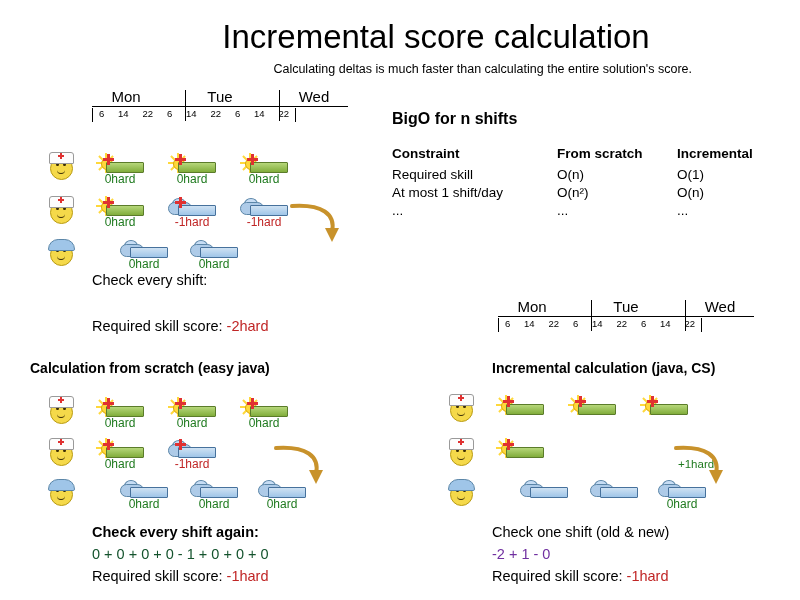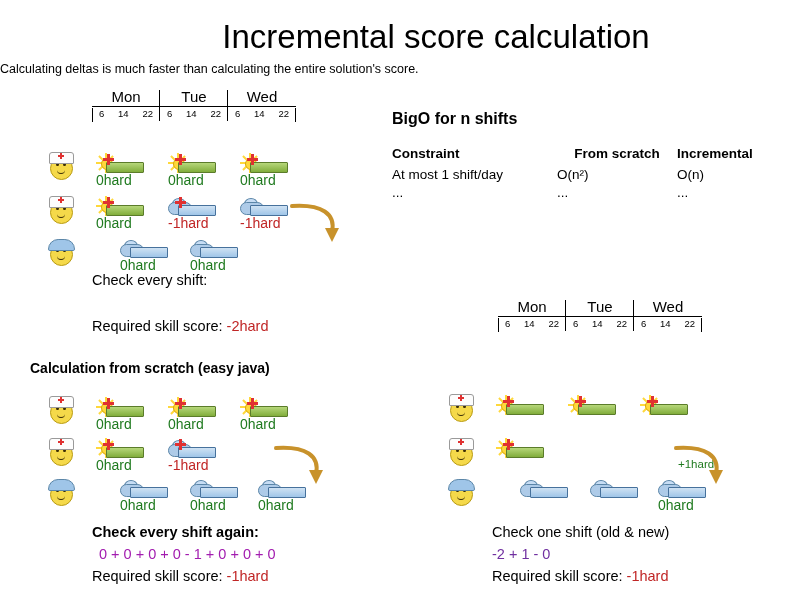--- a/index.html
+++ b/index.html
@@ -30,34 +30,35 @@
     font-size: 33px;
     font-weight: normal;
     letter-spacing: 0px;
     padding-left: 36px;
   }
   .subtitle {
     position: absolute;
     left: 0;
     top: 62px;
     width: 692px;
-    text-align: left;
+    text-align: right;
     font-size: 12.5px;
   }
   .section-title {
     position: absolute;
     font-size: 14px;
     font-weight: bold;
   }
   
   .daybar {
     position: absolute;
   }
   .daybar .days {
     display: flex;
+    gap: 26px;
   }
   .daybar .day {
     width: 68px;
     text-align: center;
     font-size: 15px;
     position: relative;
   }
   .daybar .day + .day::before {
     content: "";
     position: absolute;
@@ -250,22 +251,22 @@
     position: absolute;
     background: #e03131;
   }
   .crossbadge .h { left: 0; top: 4px; width: 11px; height: 3px; }
   .crossbadge .v { left: 4px; top: 0; width: 3px; height: 11px; }
   .shift .score {
     position: absolute;
     left: 0;
     top: 19px;
     width: 48px;
-    text-align: left;
-    font-size: 14px;
+    text-align: center;
+    font-size: 12px;
     white-space: nowrap;
   }
   .score.ok { color: #1f7a1f; }
   .score.bad { color: #c02626; }
   
   .arrow {
     position: absolute;
   }
   
   .line {
@@ -292,21 +293,21 @@
   .bigo th {
     text-align: left;
     font-weight: bold;
     padding: 0 0 5px 0;
   }
   .bigo td {
     text-align: left;
     padding: 1px 0 2px 0;
   }
   .bigo .c0 { width: 165px; }
-  .bigo .c1 { width: 120px; text-align: center; }
+  .bigo .c1 { width: 120px; }
   .bigo .c2 { width: 110px; }
   .inc-label {
     position: absolute;
     font-size: 11.5px;
     color: #1f7a1f;
     white-space: nowrap;
   }
 </style>
 </head>
 <body>
@@ -487,34 +488,40 @@
     <table>
       <thead>
         <tr>
           <th class="c0">Constraint</th>
           <th class="c1">From scratch</th>
           <th class="c2">Incremental</th>
         </tr>
       </thead>
       <tbody>
         <tr>
+          <td>Required skill</td>
+          <td>O(n)</td>
+          <td>O(1)</td>
+        </tr>
+        <tr>
           <td>At most 1 shift/day</td>
           <td>O(n²)</td>
           <td>O(n)</td>
         </tr>
         <tr>
           <td>...</td>
           <td>...</td>
           <td>...</td>
         </tr>
       </tbody>
     </table>
   </div>
 
   <div class="section-title" style="left:30px; top:360px;text-align:center;">Calculation from scratch (easy java)</div>
+  <div class="section-title" style="left:492px; top:360px;">Incremental calculation (java, CS)</div>
 
   <div class="avatar" style="left:48px; top:396px;">
     <div class="hat-nurse">
         <div class="cx"></div>
         <div class="cy"></div>
       </div>
     <div class="head"></div>
       <div class="eye l"></div>
       <div class="eye r"></div>
       <div class="mouth"></div>
@@ -635,21 +642,21 @@
   </div>
 
   <div class="arrow" style="left:272px; top:442px;">
     <svg width="56" height="46" viewBox="0 0 56 46">
       <path d="M4 6 C34 4 48 14 44 32" stroke="#c8922b" stroke-width="4" fill="none" stroke-linecap="round"></path>
       <path d="M37 28 L44 42 L51 28 Z" fill="#c8922b"></path>
     </svg>
   </div>
 
   <div class="line" style="left:92px; top:524px;font-weight:bold;">Check every shift again:</div>
-  <div class="line" style="left:99px; top:546px; color:#a21caf;">0 + 0 + 0 + 0 - 1 + 0 + 0 + 0</div>
+  <div class="line" style="left:92px; top:546px; color:#14532d;">0 + 0 + 0 + 0 - 1 + 0 + 0 + 0</div>
   <div class="line" style="left:92px; top:568px;">
     <span>Required skill score:</span>
     <span class="red">-1hard</span>
   </div>
 
   <div class="daybar" style="left:498px; top:298px;">
     <div class="days">
       <div class="day">Mon</div>
       <div class="day">Tue</div>
       <div class="day">Wed</div>

